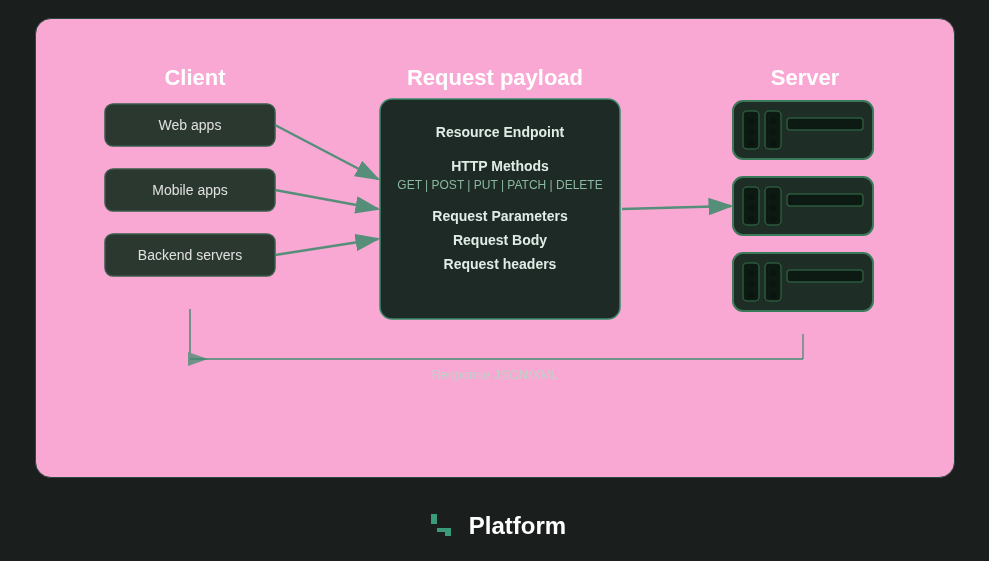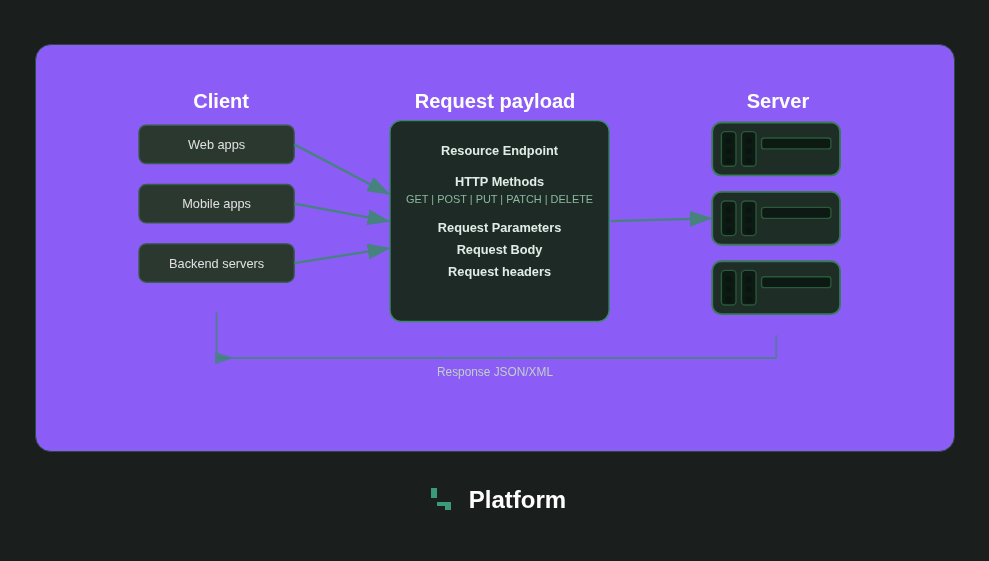--- a/index.html
+++ b/index.html
@@ -11,24 +11,24 @@
       font-family: 'Segoe UI', Arial, sans-serif;
       display: flex;
       flex-direction: column;
       align-items: center;
       justify-content: center;
       overflow: hidden;
     }
 
     .main-container {
       width: 920px;
-      height: 408px;
+      height: 460px;
       border: 1.5px solid #2d4a3e;
       border-radius: 16px;
-      background-color: #8b5cf6;
+      background-color: #f9a8d4;
       display: flex;
       flex-direction: column;
       align-items: center;
       justify-content: flex-start;
       padding: 30px 40px 20px 40px;
       position: relative;
     }
 
     
     .platform-footer {

